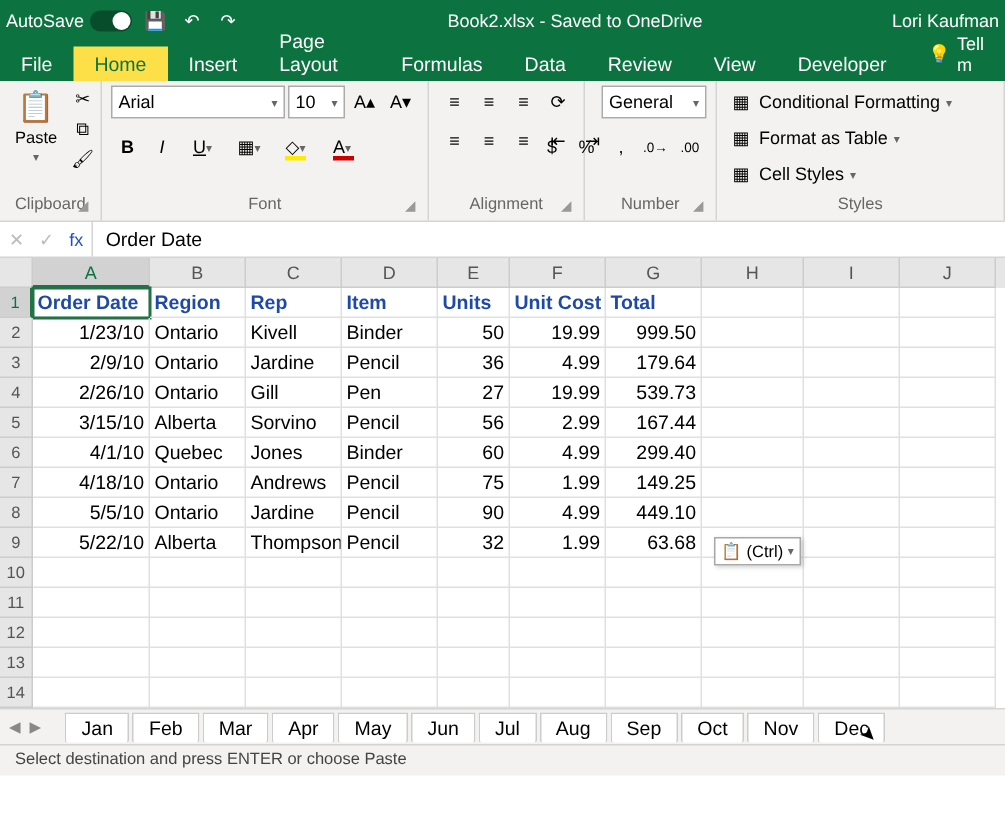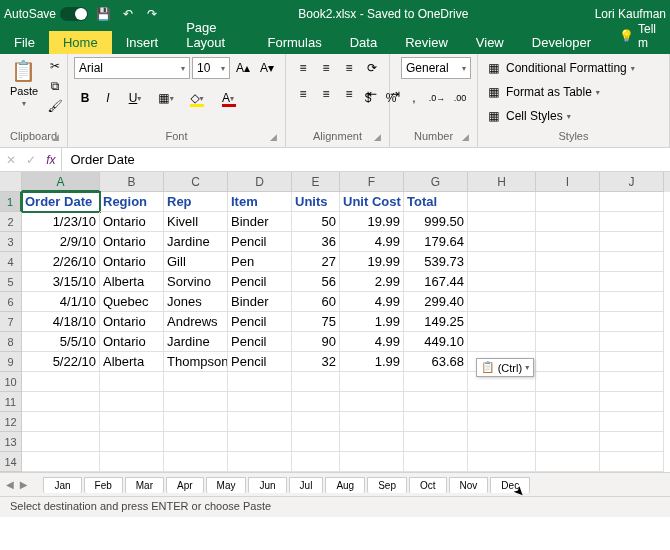--- a/index.html
+++ b/index.html
@@ -69,21 +69,21 @@
 .cell.r { text-align: right; }
 .cell.active { outline: 2px solid #217346; outline-offset: -1px; }
 
 .wA{width:78px}.wB{width:64px}.wC{width:64px}.wD{width:64px}.wE{width:48px}.wF{width:64px}.wG{width:64px}.wH{width:68px}.wI{width:64px}.wJ{width:64px}
 
 .paste-tag { position: absolute; left: 476px; top: 186px; background: #fff; border: 1px solid #a8a8a8; padding: 2px 4px; font-size: 11px; display: flex; align-items: center; gap: 3px; box-shadow: 1px 1px 3px rgba(0,0,0,.2); }
 
 
 .sheetbar { height: 24px; border-top: 1px solid #d4d4d4; background: #f3f2f1; display: flex; align-items: center; padding: 0 6px; gap: 2px; }
 .sheetnav { display: flex; gap: 6px; color: #888; margin-right: 14px; font-size: 10px; }
-.sheettab { border: 1px solid #ccc; border-bottom: none; background: #fff; padding: 2px 10px; font-size: 10px; cursor: pointer; border-radius: 0 0 2px 2px; }
+.sheettab { border: 1px solid #ccc; border-bottom: none; background: #fff; padding: 2px 10px; font-size: 13px; cursor: pointer; border-radius: 0 0 2px 2px; }
 .cursor-arrow { position: relative; }
 .cursor-arrow::after { content: '➤'; position: absolute; color: #000; font-size: 13px; transform: rotate(45deg); right: 4px; top: 6px; }
 
 
 .status { height: 21px; background: #f3f2f1; border-top: 1px solid #d4d4d4; font-size: 11px; color: #444; padding: 3px 10px; }
 
 .chev { font-size: 8px; color: #666; }
 </style>
 </head>
 <body>
@@ -232,21 +232,21 @@
       </div>
     </div>
     <div class="group-label"><span>Styles</span></div>
   </div>
 </div>
 
 <div class="fbar">
   <div class="fx-ctrls">
     <span>✕</span>
     <span>✓</span>
-    <span style="font-style:italic;color:#701a75">fx</span>
+    <span style="color:#1d4ed8">fx</span>
   </div>
   <div class="fx-input">
       <span>Order Date</span>
     </div>
 </div>
 
 <div class="grid">
   <div class="colheads">
     <div class="rowhead-spacer"></div>
     <div class="colhead sel wA">A</div>

